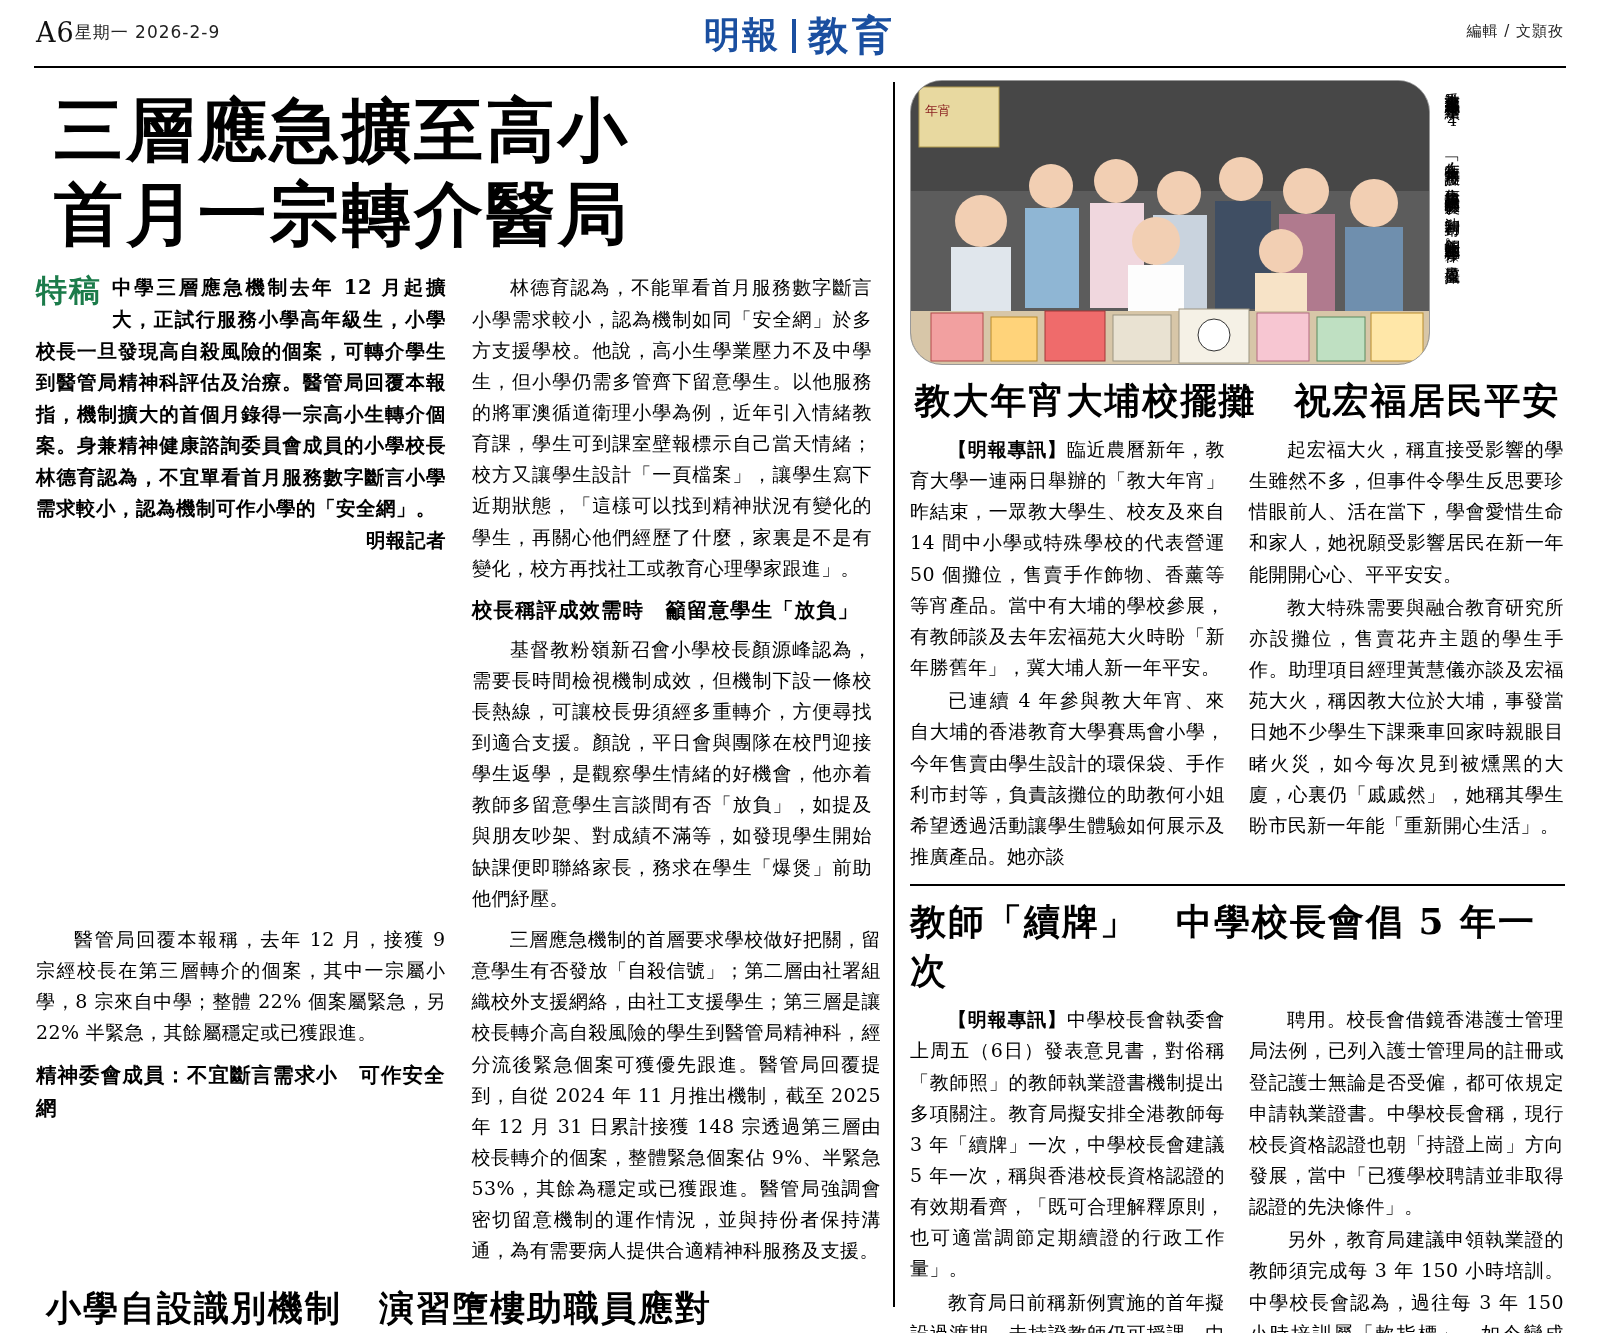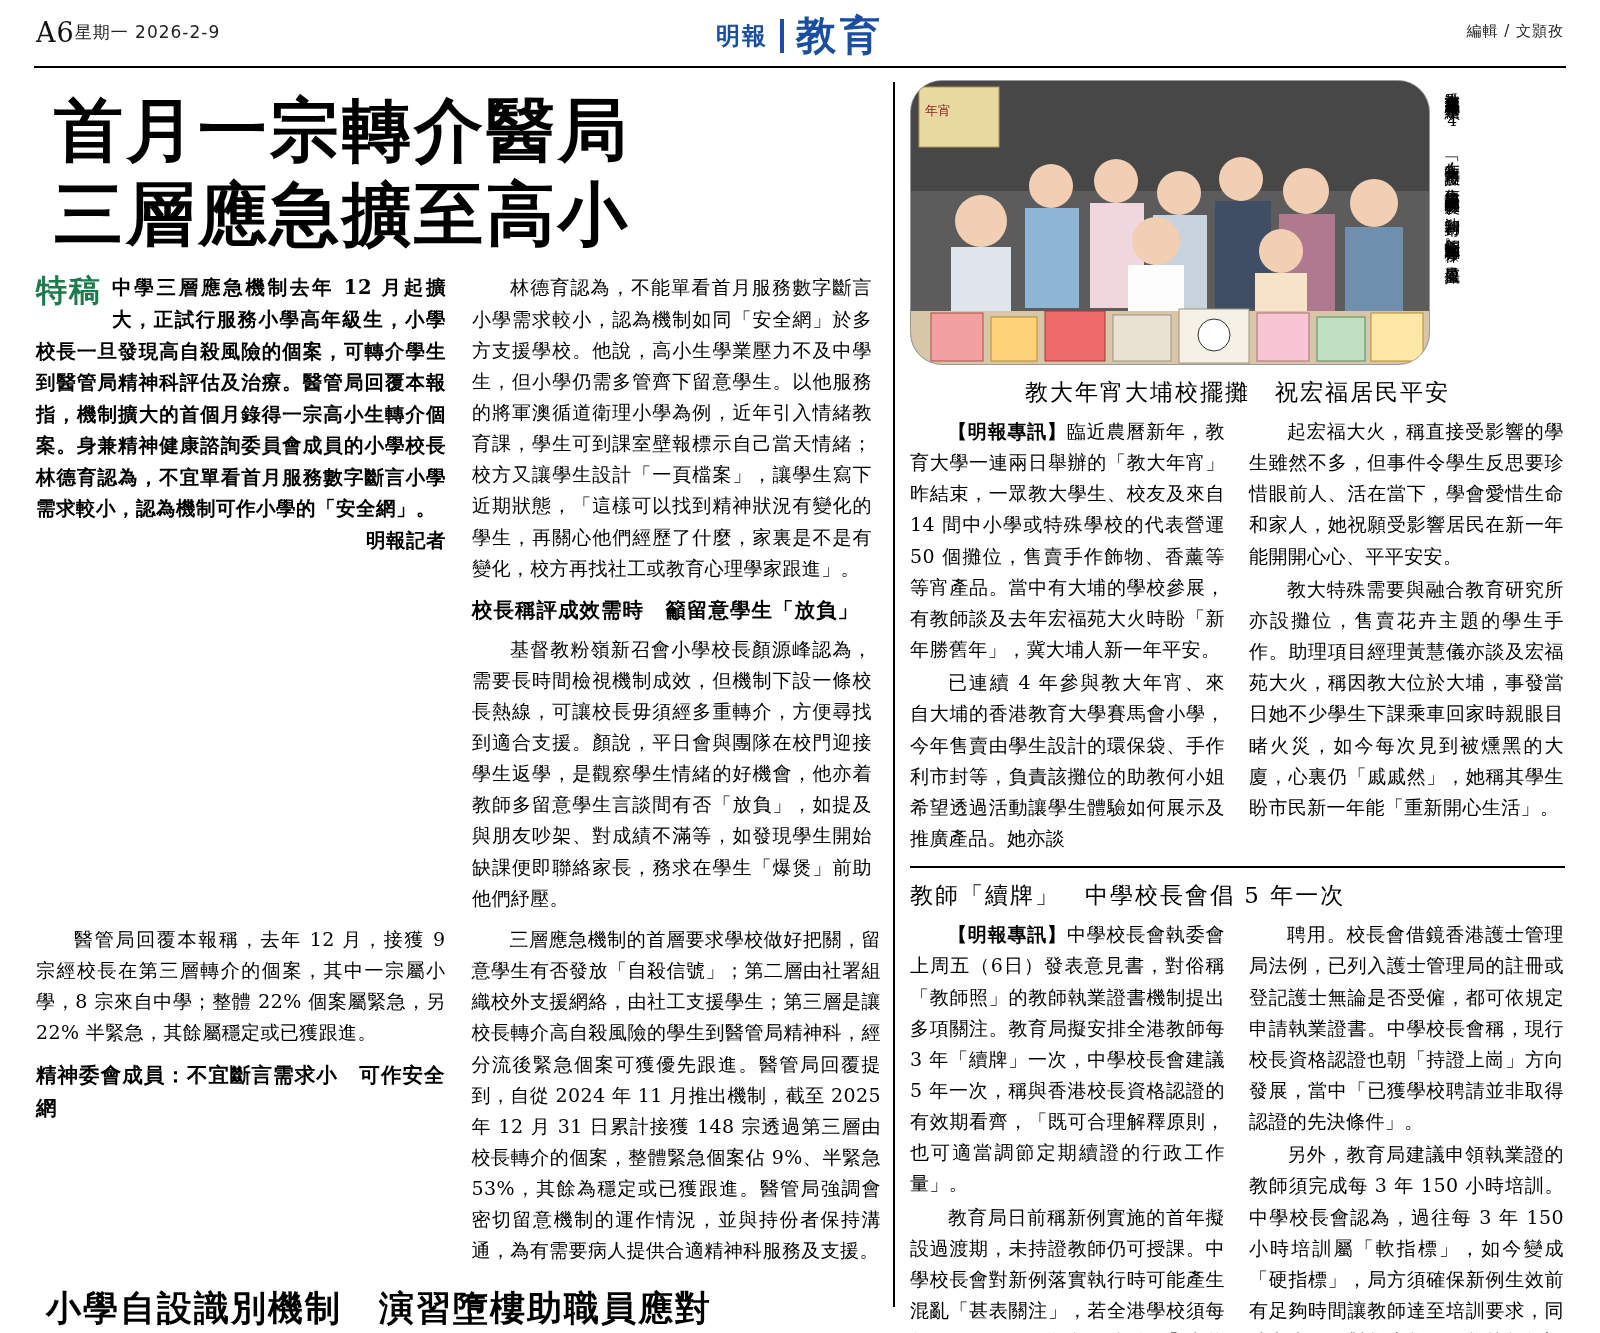--- a/index.html
+++ b/index.html
@@ -50,21 +50,21 @@
     left: 50%;
     transform: translateX(-50%);
     display: flex;
     align-items: center;
     gap: 12px;
     top: 8px;
   }
   .mast-brand {
     font-family: "DejaVu Serif", serif;
     font-weight: bold;
-    font-size: 24px;
+    font-size: 36px;
     color: #1a4fa0;
     letter-spacing: 2px;
   }
   .mast-bar {
     width: 4px;
     height: 34px;
     background: #1a4fa0;
   }
   .mast-section {
     font-family: "DejaVu Serif", serif;
@@ -222,22 +222,22 @@
     line-height: 1.5;
     letter-spacing: 1px;
     height: 285px;
     margin-left: 10px;
     text-align: left;
   }
   .photo-row { display: flex; align-items: flex-start; }
 
   .sub-headline2 {
     font-family: "DejaVu Serif", serif;
-    font-weight: normal;
-    font-size: 23px;
+    font-weight: bold;
+    font-size: 36px;
     letter-spacing: 2px;
     margin: 12px 0 8px 0;
     text-align: center;
   }
   .rc-2col { display: flex; gap: 24px; }
   .rc-2col > div { width: 315px; }
 </style>
 </head>
 <body>
 
@@ -253,22 +253,22 @@
     </div>
     <span class="mast-editor">編輯 / 文顥孜</span>
   </div>
   <div class="mast-rule"></div>
 
   <div class="vrule"></div>
 
   <div class="left-col">
 
     <div class="headline">
+      <div>三層應急擴至高小</div>
       <div>首月一宗轉介醫局</div>
-      <div>三層應急擴至高小</div>
     </div>
 
     <div class="lead-wrap">
       <div class="lead-col">
         <span class="tag-special">特稿</span>
         <span>中學三層應急機制去年 12 月起擴大，正試行服務小學高年級生，小學校長一旦發現高自殺風險的個案，可轉介學生到醫管局精神科評估及治療。醫管局回覆本報指，機制擴大的首個月錄得一宗高小生轉介個案。身兼精神健康諮詢委員會成員的小學校長林德育認為，不宜單看首月服務數字斷言小學需求較小，認為機制可作小學的「安全網」。</span>
         <div class="byline">明報記者</div>
       </div>
       <div class="lead-right bodytext">
         <p>林德育認為，不能單看首月服務數字斷言小學需求較小，認為機制如同「安全網」於多方支援學校。他說，高小生學業壓力不及中學生，但小學仍需多管齊下留意學生。以他服務的將軍澳循道衛理小學為例，近年引入情緒教育課，學生可到課室壁報標示自己當天情緒；校方又讓學生設計「一頁檔案」，讓學生寫下近期狀態，「這樣可以找到精神狀況有變化的學生，再關心他們經歷了什麼，家裏是不是有變化，校方再找社工或教育心理學家跟進」。</p>

